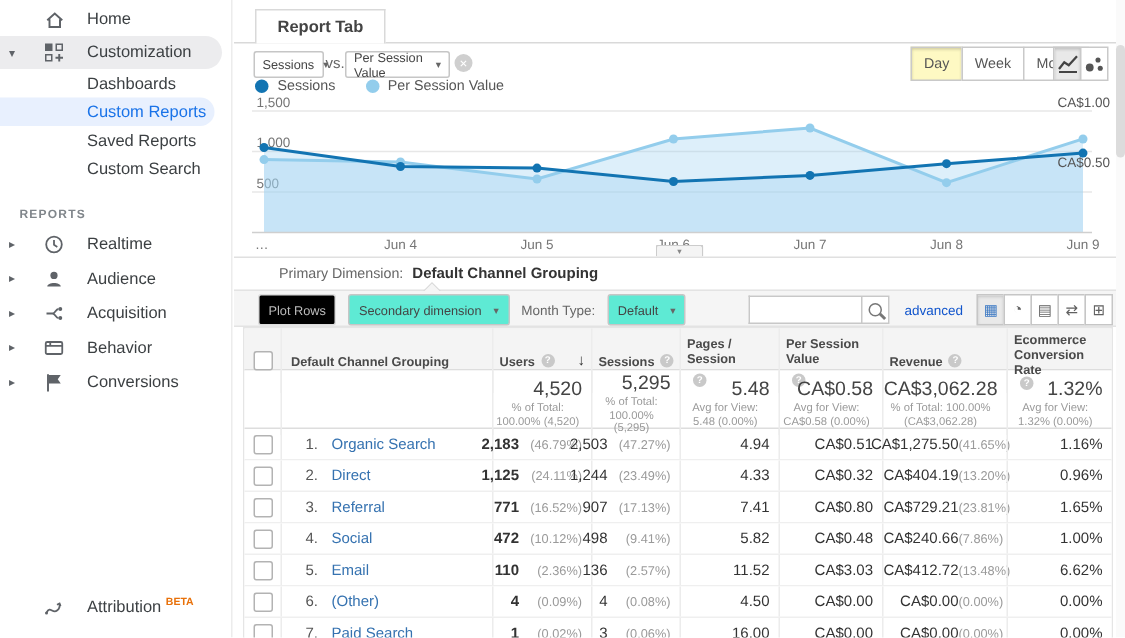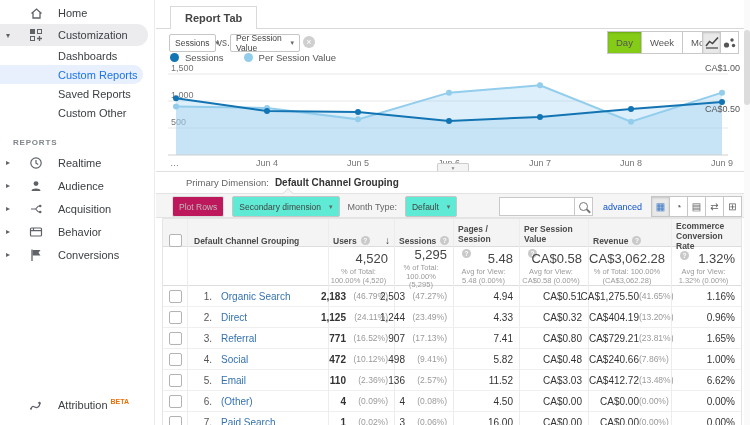--- a/index.html
+++ b/index.html
@@ -23,39 +23,39 @@
   
   .main{position:absolute;left:156px;top:0;width:594px;height:425px}
   .tab{position:absolute;left:14px;top:6px;height:22px;padding:0 14px;background:#fff;border:1px solid #d9d9d9;border-bottom:none;display:flex;align-items:center;font-weight:bold;font-size:11px;color:#444;z-index:2}
   .tab-line{position:absolute;left:0;top:28px;width:594px;height:1px;background:#d9d9d9}
   .dd-btn{position:absolute;height:18px;border:1px solid #c6c6c6;border-radius:2px;background:#fff;font-size:8.5px;color:#444;display:flex;align-items:center;padding:0 5px;box-sizing:border-box;cursor:pointer}
   .dd-btn .dd-caret{margin-left:auto;padding-left:6px;font-size:7px;color:#666}
   .vs{position:absolute;left:61px;top:37px;font-size:10px;color:#666;font-weight:normal}
   .remove-metric{position:absolute;left:147px;top:36px;width:12px;height:12px;border-radius:50%;background:#cfcfcf;color:#fff;font-size:9px;line-height:12px;text-align:center;cursor:pointer}
   .seg{position:absolute;top:31px;left:452px;display:flex}
   .seg .seg-btn{height:21px;border:1px solid #c9c9c9;background:#fff;font-size:9.5px;color:#555;padding:0 8px;margin-left:-1px;display:flex;align-items:center;cursor:pointer}
-  .seg .on{background:#84cc16;box-shadow:inset 0 1px 2px rgba(0,0,0,.18)}
+  .seg .on{background:#fef9c3;box-shadow:inset 0 1px 2px rgba(0,0,0,.18)}
   .chart-type{position:absolute;top:31px;left:547px;display:flex}
   .ct-btn{width:17px;height:21px;border:1px solid #c9c9c9;background:#fff;margin-left:-1px;display:flex;align-items:center;justify-content:center;cursor:pointer}
   .ct-btn.on{background:#e9e9e9;box-shadow:inset 0 1px 2px rgba(0,0,0,.18)}
   .legend{position:absolute;left:14px;top:52px;display:flex;align-items:center;gap:20px;font-size:9.5px;color:#555}
   .legend .lg{display:flex;align-items:center;gap:6px}
   .lg-dot{width:9px;height:9px;border-radius:50%;background:#999}
   #trend-svg{position:absolute;left:0;top:60px}
   svg text{font-family:"Liberation Sans",sans-serif}
   .chart-divider{position:absolute;left:0;top:171px;width:594px;height:1px;background:#e0e0e0}
   .collapse-tab{position:absolute;left:281px;top:163px;width:32px;height:8px;background:#f4f4f4;border:1px solid #ccc;border-bottom:none;border-radius:2px 2px 0 0;text-align:center;font-size:5px;line-height:8px;color:#888;cursor:pointer;box-sizing:border-box}
   .dim-bar{position:absolute;left:30px;top:177px;font-size:9.5px;color:#666}
   .dim-bar b{color:#333;margin-left:6px;font-size:10px;cursor:pointer}
   .toolbar{position:absolute;left:0;top:193px;width:594px;height:25px;background:#f5f5f5;border-top:1px solid #e3e3e3;border-bottom:1px solid #e3e3e3;box-sizing:border-box}
   .notch-o{position:absolute;top:-6px;left:126px;border-left:6px solid transparent;border-right:6px solid transparent;border-bottom:6px solid #d9d9d9}
   .notch-i{position:absolute;top:-5px;left:127px;border-left:5px solid transparent;border-right:5px solid transparent;border-bottom:5px solid #f5f5f5}
   .tb-left{position:absolute;left:16px;top:2px;display:flex;align-items:center;gap:8px}
   .tb-btn{height:19px;border:1px solid #c6c6c6;border-radius:2px;background:#5eead4;font-size:8.5px;color:#444;display:flex;align-items:center;padding:0 6px;cursor:pointer}
-  .tb-btn.disabled{color:#bdbdbd;background:#be185d;border-color:#ddd;cursor:default}
+  .tb-btn.disabled{color:#bdbdbd;background:#000000;border-color:#ddd;cursor:default}
   .tb-btn .dd-caret{margin-left:8px;font-size:7px;color:#666}
   .tb-label{font-size:9px;color:#666}
   .tb-right{position:absolute;right:8px;top:2px;display:flex;align-items:center}
   .search-input{width:66px;height:17px;border:1px solid #c8c8c8;border-right:none;background:#fff;font-size:9px;padding:0 4px;outline:none}
   .mag-btn{width:19px;height:19px;border:1px solid #c8c8c8;background:#fff;display:flex;align-items:center;justify-content:center;cursor:pointer;box-sizing:border-box}
   .mag{width:7px;height:7px;border:1.5px solid #777;border-radius:50%;position:relative}
   .mag::after{content:"";position:absolute;width:5px;height:1.5px;background:#777;transform:rotate(45deg);right:-4px;bottom:-1px}
   .adv-link{color:#1155cc;font-size:9px;margin:0 10px;cursor:pointer}
   .view-group{display:flex}
   .v-btn{width:17px;height:19px;border:1px solid #c6c6c6;background:#fff;margin-left:-1px;display:flex;align-items:center;justify-content:center;font-size:10px;color:#616161;cursor:pointer}
@@ -116,21 +116,21 @@
   <div class="sub-item">
       <span>Dashboards</span>
     </div>
   <div class="sub-item sub-active">
       <span>Custom Reports</span>
     </div>
   <div class="sub-item">
       <span>Saved Reports</span>
     </div>
   <div class="sub-item">
-      <span>Custom Other</span>
+      <span>Custom Search</span>
     </div>
 
   <div class="sec-label">REPORTS</div>
 
   <div class="rep-item">
     <span class="caret">▸</span>
     <span class="s-icon">
       <svg width="14" height="14" viewBox="0 0 14 14" fill="none" stroke="#5f6368" stroke-width="1.2">
           <circle cx="7" cy="7" r="5.2"></circle>
           <path d="M7 4 V7.2 L9.2 8.6"></path>

